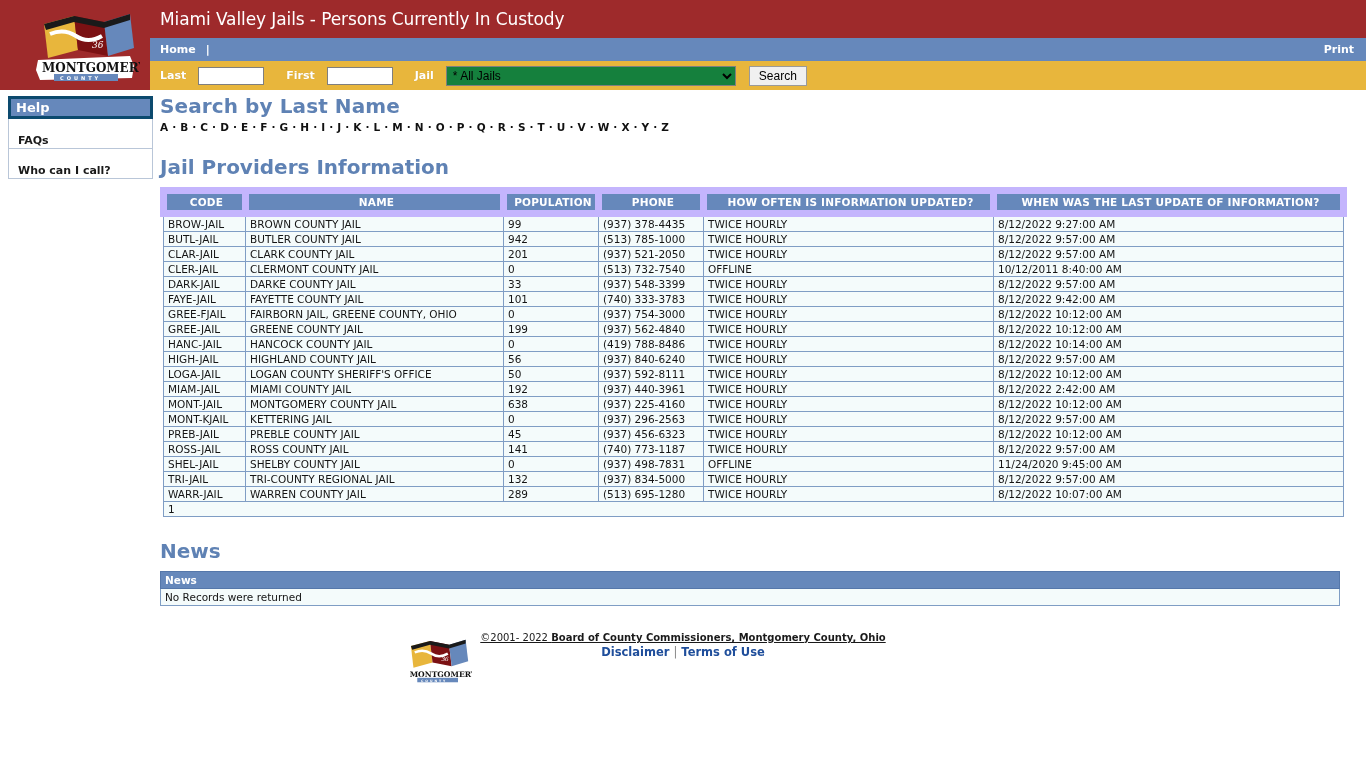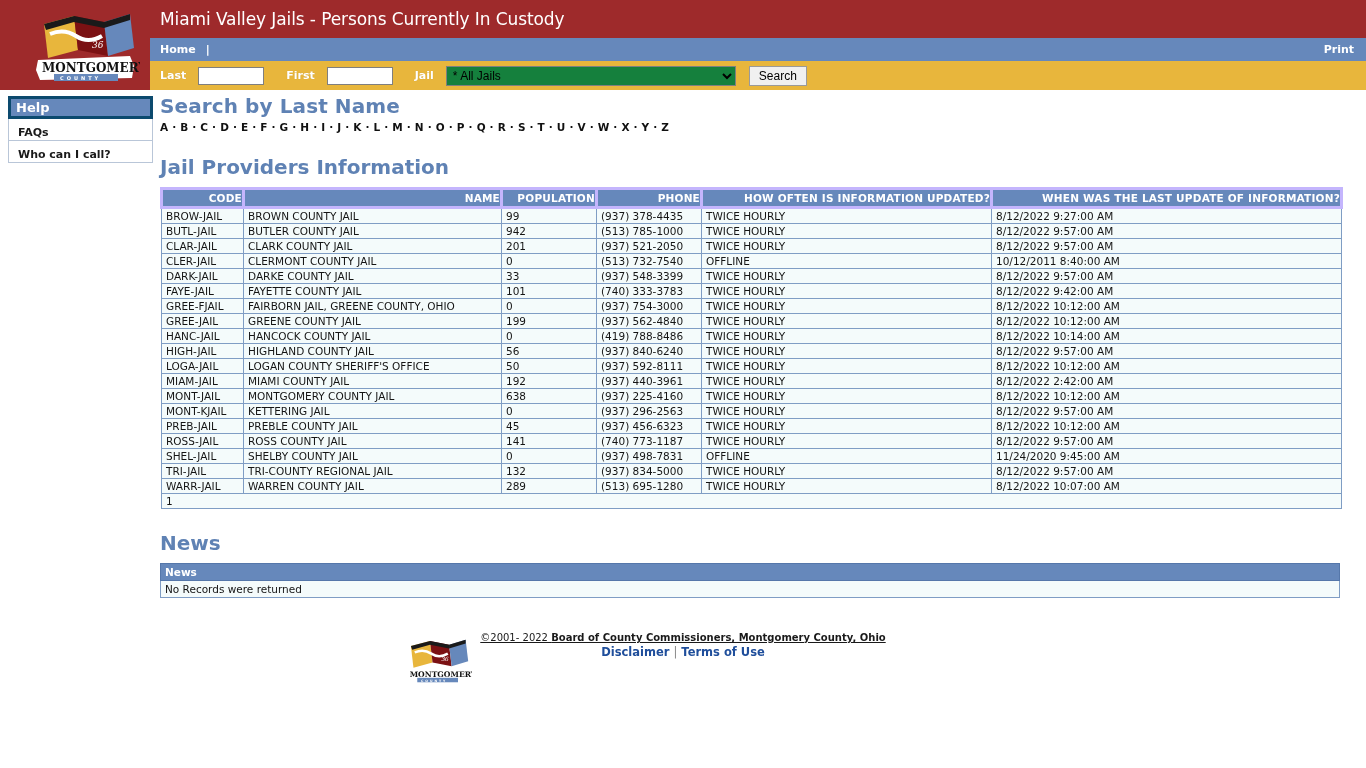--- a/index.html
+++ b/index.html
@@ -135,21 +135,21 @@
     border: 3px solid #0c4a6e;
   }
   .side-item {
     display: block;
     background: #ffffff;
     border: 1px solid #b9c6d8;
     border-top: none;
     color: #1a1a1a;
     font-size: 11px;
     font-weight: bold;
-    padding: 7px 0 1px 9px;
+    padding: 15px 0 1px 9px;
     text-decoration: none;
   }
 
   
   .main {
     position: absolute;
     left: 160px; top: 94px;
     width: 1185px;
   }
   h1.page-h {
@@ -185,23 +185,23 @@
     border-collapse: collapse;
     width: 1180px;
     margin-top: 8px;
     table-layout: fixed;
   }
   table.grid th {
     background: #6688bb;
     color: #ffffff;
     font-size: 10.5px;
     font-weight: bold;
-    text-align: right;
+    text-align: center;
     padding: 2px 0 2px 4px;
-    border: 3px solid #c4b5fd;
+    border: 7px solid #c4b5fd;
     letter-spacing: 0.2px;
     white-space: nowrap;
     overflow: hidden;
   }
   table.grid td {
     background: #f4fbfb;
     color: #141414;
     font-size: 10.5px;
     padding: 1px 0 1px 4px;
     border: 1px solid #7f9dc4;

